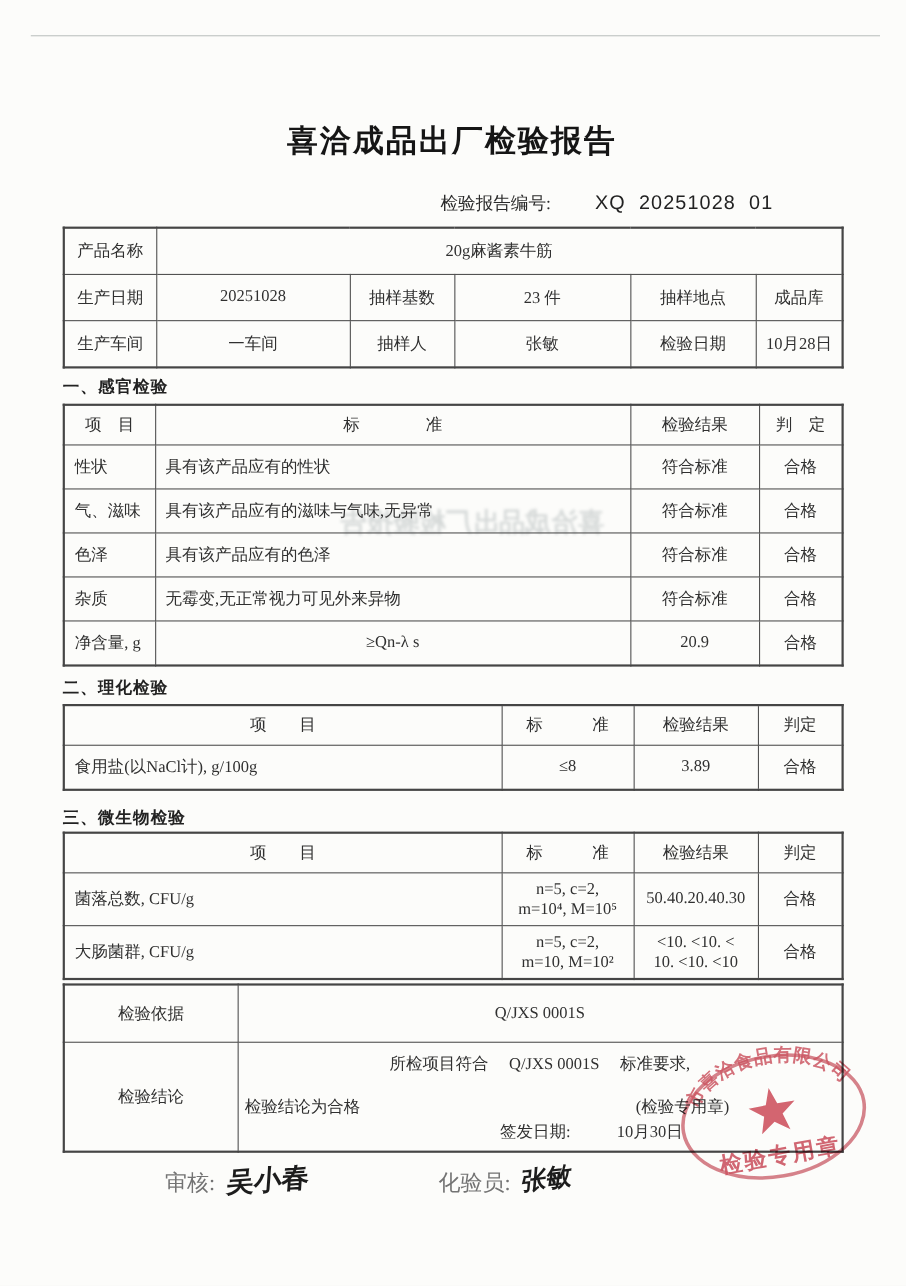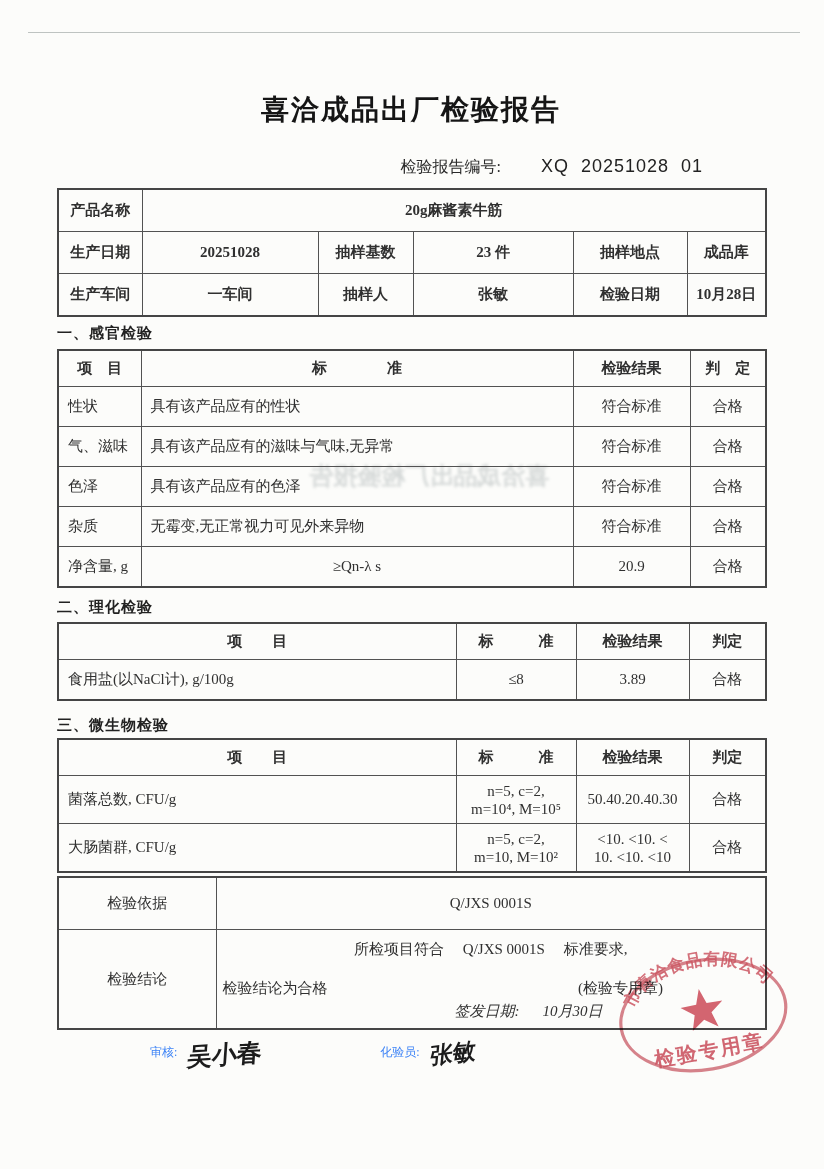--- a/index.html
+++ b/index.html
@@ -1,21 +1,21 @@
 <!DOCTYPE html>
 <html><head>
 <meta charset="utf-8">
 <style>
   html,body{margin:0;padding:0;background:#e9e9e7;}
   .page{
     position:relative;width:824px;height:1169px;margin:0 auto;
     background:#fcfcfa;overflow:hidden;
     font-family:"Liberation Serif","DejaVu Serif",serif;color:#2e2e2e;
   }
-  .content{position:absolute;left:57px;top:0;width:708px;}
+  .content{position:absolute;left:57px;top:18px;width:708px;}
   .scratch-line{position:absolute;left:28px;top:32px;width:772px;height:1px;background:#b3b8b6;opacity:.85;}
   .doc-title{
     margin:91px 0 0;text-align:center;
     font-family:"Liberation Sans","DejaVu Sans",sans-serif;
     font-size:28px;font-weight:bold;color:#151515;letter-spacing:2px;
   }
   .report-no{
     margin-top:27px;display:flex;justify-content:flex-end;align-items:baseline;
     gap:40px;padding-right:62px;
   }
@@ -25,39 +25,39 @@
     font-size:18px;color:#222;white-space:pre;letter-spacing:1px;
   }
   table.tbl{border-collapse:collapse;table-layout:fixed;width:708px;}
   table.tbl{border:2px solid #454545;}
   .tbl td{
     border:1.5px solid #525252;font-size:15px;color:#303030;
     text-align:center;vertical-align:middle;padding:2px 6px;
     overflow:hidden;
   }
   .tbl td.left{text-align:left;padding-left:9px;}
-  .h40 td{height:37px;font-weight:bold;}
-  .h34 td{height:31px;font-weight:bold;}
+  .h40 td{height:37px;}
+  .h34 td{height:31px;}
   .h38 td{height:35px;}
   .h46 td{height:43px;}
   .small-line{display:block;line-height:18px;}
   .sec-heading{
     margin:0;font-family:"Liberation Sans","DejaVu Sans",sans-serif;
     font-size:15px;font-weight:bold;color:#222;letter-spacing:1px;
   }
   .mt7{margin-top:7px;} .mt6{margin-top:6px;} .mt10{margin-top:10px;}
   .mt5{margin-top:5px;} .mt15{margin-top:15px;} .mt3{margin-top:3px;}
   .basis-row td{height:47px;}
   .concl-row td{height:94px;}
   .concl-cell{text-align:left;vertical-align:top;padding:8px 10px 4px 12px;}
   .concl-l1{display:block;margin-top:2px;white-space:pre;}
   .concl-l2{display:flex;justify-content:space-between;margin-top:20px;padding-right:96px;}
-  .concl-l3{display:flex;gap:23px;margin-top:4px;padding-left:232px;font-style:italic;}
+  .concl-l3{display:flex;gap:42px;margin-top:4px;padding-left:232px;}
   .signature-row{display:flex;align-items:flex-start;margin-top:14px;}
-  .sig-label{font-size:12px;color:#3b82f6;}
+  .sig-label{font-size:20px;color:#737373;}
   .handwriting{
     font-family:"DejaVu Sans",sans-serif;color:#1c1c1c;
     transform:rotate(-4deg) skewX(-8deg);display:inline-block;
     font-size:25px;font-weight:600;margin-left:6px;margin-top:-6px;
   }
   .handwriting.t2{transform:rotate(-7deg) skewX(-12deg);font-size:23px;}
   .sig-block1{margin-left:93px;display:flex;align-items:flex-start;gap:4px;}
   .sig-block2{margin-left:118px;display:flex;align-items:flex-start;gap:4px;}
   .ink-bleed{
     position:absolute;left:283px;top:458px;width:266px;height:36px;

